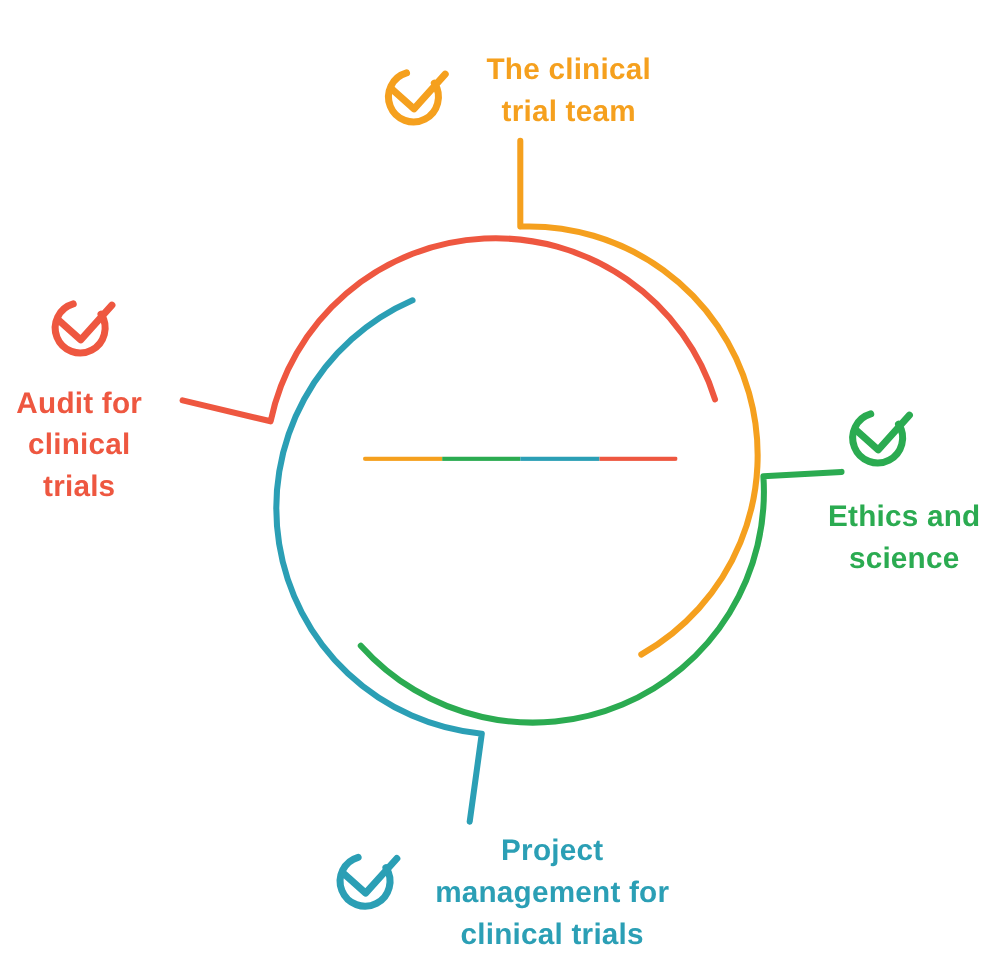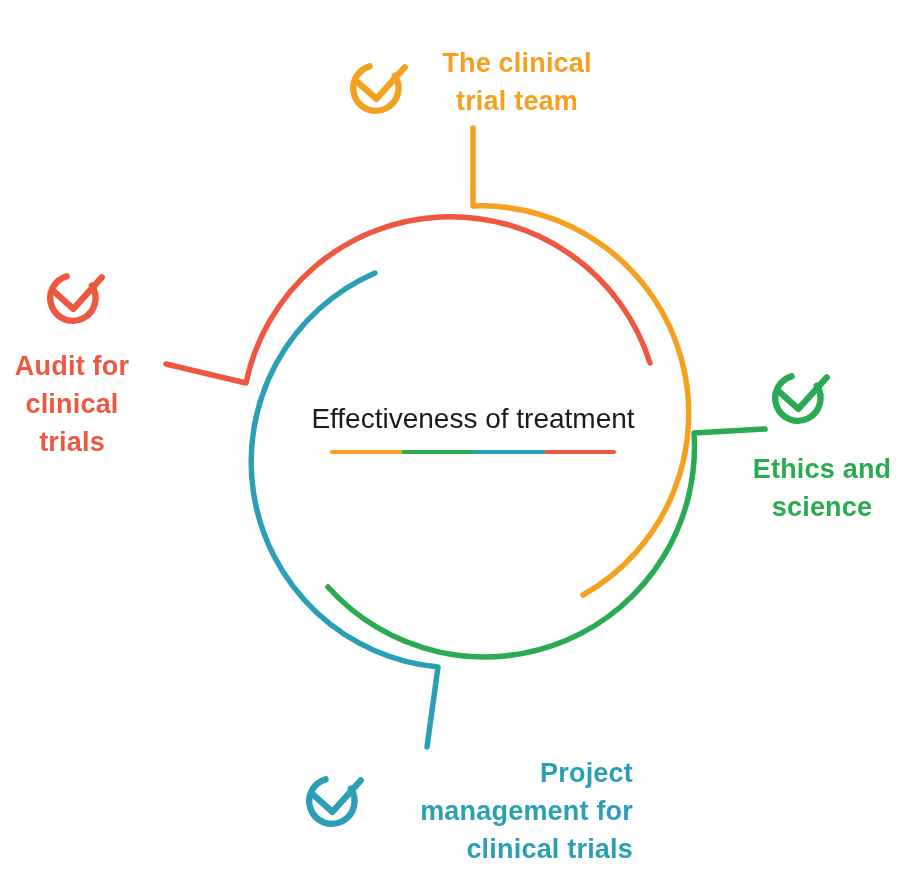--- a/index.html
+++ b/index.html
@@ -44,21 +44,21 @@
     text-align: center;
     font-size: 27px;
     line-height: 38px;
     font-weight: 600;
     white-space: pre-line;
     letter-spacing: 0.2px;
   }
   .label-top    { left: 412px; top: 44px;  width: 210px; color: var(--orange); }
   .label-left   { left: -4px;  top: 347px; width: 152px; color: var(--red); }
   .label-right  { left: 736px; top: 450px; width: 172px; color: var(--green); }
-  .label-bottom { left: 371px; top: 754px; width: 262px; color: var(--teal); text-align: right; }
+  .label-bottom { left: 371px; top: 754px; width: 262px; color: var(--teal); }
 
   .center-text {
     position: absolute;
     left: 288px;
     top: 401px;
     width: 370px;
     text-align: center;
     color: var(--text, #1b1b1b);
   }
   .center-line1 { font-size: 28px; line-height: 35px; }
@@ -121,21 +121,20 @@
 trials</div>
 
   <div class="node-label label-right">Ethics and
 science</div>
 
   <div class="node-label label-bottom">Project
 management for
 clinical trials</div>
 
   <div class="center-text">
-    <div class="center-line1">Effectiveness of treatment</div>
     <div class="divider">
       <span class="seg-1"></span>
       <span class="seg-2"></span>
       <span class="seg-3"></span>
       <span class="seg-4"></span>
     </div>
   </div>
 
 </div>
 

